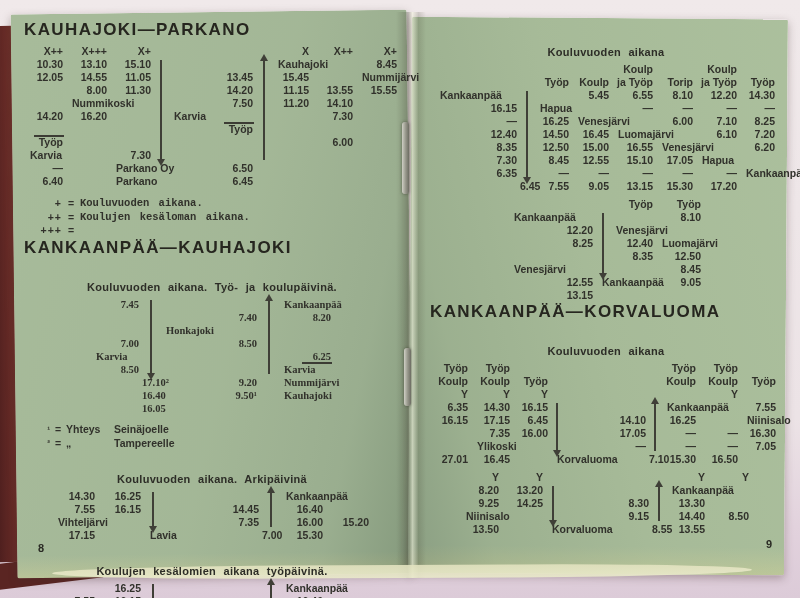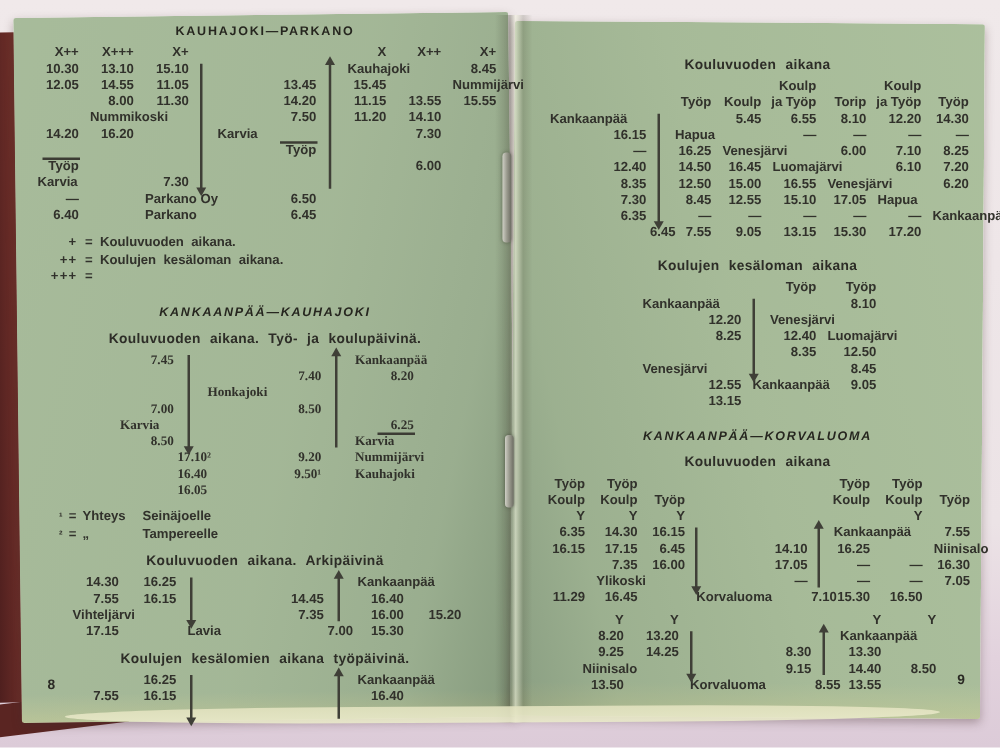--- a/index.html
+++ b/index.html
@@ -36,48 +36,48 @@
   .staple{position:absolute;width:7px;border-radius:3px;
     background:linear-gradient(90deg,#cfcfc5,#9a9a8e 50%,#6c6c62);
     box-shadow:0 0 3px rgba(40,40,30,.5);}
   .staple-1{left:390px;top:116px;height:72px;}
   .staple-2{left:392px;top:342px;height:58px;}
 
   
   .content{position:absolute;color:#31312b;}
   .content-left{left:12px;top:14px;width:376px;}
   .content-right{left:20px;top:18px;width:350px;}
-  .rtitle{font-size:10px;letter-spacing:1.4px;text-align:center;color:#26261f;word-spacing:2px;}
-  .rsub{font-size:11px;text-align:center;word-spacing:4px;letter-spacing:.3px;margin-top:9px;color:#2d2d27;}
+  .rtitle{font-size:17px;letter-spacing:1.4px;text-align:left;color:#26261f;word-spacing:2px;}
+  .rsub{font-size:11px;text-align:center;word-spacing:4px;letter-spacing:.3px;margin-top:23px;color:#2d2d27;}
   .ttable{display:grid;grid-auto-rows:13px;position:relative;margin:5px auto 0;width:max-content;}
   .cell{font-size:10.5px;line-height:13px;white-space:nowrap;position:relative;}
   .cell.time{text-align:right;padding-right:3px;}
   .cell.stop{text-align:left;padding-left:6px;}
   .cell.gap{}
   .rule-above::before{content:'';position:absolute;top:-1px;right:2px;width:30px;height:2px;background:#3c3c34;}
   .rule-below::after{content:'';position:absolute;bottom:-1px;right:2px;width:30px;height:2px;background:#3c3c34;}
   .aline{justify-self:center;width:2px;background:#3f3f37;position:relative;margin:2px 0;}
   .aline.down::after{content:'';position:absolute;left:-3.5px;bottom:-6px;
     border-left:4.5px solid transparent;border-right:4.5px solid transparent;border-top:7px solid #3f3f37;}
   .aline.up::before{content:'';position:absolute;left:-3.5px;top:-6px;
     border-left:4.5px solid transparent;border-right:4.5px solid transparent;border-bottom:7px solid #3f3f37;}
   .legend{margin:9px 0 0 4px;font-size:10.5px;}
   .lrow{display:flex;line-height:13.5px;}
   .lsym{width:34px;text-align:right;letter-spacing:1px;}
   .leq{width:18px;text-align:center;}
-  .ltext{width:292px;text-align:justify;word-spacing:3px;}
+  .ltext{width:292px;text-align:justify;word-spacing:3px;font-family:Liberation Mono, monospace;}
   .fnotes{margin:7px 0 0 14px;font-size:10.5px;}
   .frow{display:flex;line-height:14px;}
   .fsym{width:12px;text-align:right;font-size:8.5px;}
   .feq{width:16px;text-align:center;}
   .fc1{width:48px;}
   .fc2{}
   .pagenum{position:absolute;font-size:11px;color:#2a2a24;}
   .pn-left{left:26px;bottom:32px;}
-  .pn-right{right:16px;bottom:36px;} .mt10{margin-top:10px;} .mt14{margin-top:14px;} .mt16{margin-top:16px;font-style:italic;} .mt18{margin-top:18px;}
+  .pn-right{right:16px;bottom:36px;} .mt10{margin-top:10px;} .mt14{margin-top:14px;} .mt16{} .mt18{margin-top:18px;}
 </style>
 </head>
 <body>
 
 <div class="maroon-strip"></div>
 <div class="corner-dark"></div>
 
 <div class="booklet">
   <div class="page page-left"></div>
   <div class="page page-right"></div>
@@ -355,21 +355,20 @@
         <div class="cell gap"></div>
         <div class="cell time">6.45</div>
         <div class="cell time">7.55</div>
         <div class="cell time">9.05</div>
         <div class="cell time">13.15</div>
         <div class="cell time">15.30</div>
         <div class="cell time">17.20</div>
         <div class="aline down" style="grid-area: 3 / 2 / 10;"></div>
       </div>
 
-    <div class="rsub mt14">Koulujen kesäloman aikana</div>
     <div class="ttable" style="grid-template-columns: 88px 14px 46px 48px;">
         <div class="cell stop"></div>
         <div class="cell gap"></div>
         <div class="cell time">Työp</div>
         <div class="cell time">Työp</div>
         <div class="cell stop">Kankaanpää</div>
         <div class="cell gap"></div>
         <div class="cell time">8.10</div>
         <div class="cell time">12.20</div>
         <div class="cell stop">Venesjärvi</div>
@@ -442,21 +441,21 @@
         <div class="cell time">—</div>
         <div class="cell time">—</div>
         <div class="cell time">16.30</div>
         <div class="cell gap"></div>
         <div class="cell stop">Ylikoski</div>
         <div class="cell gap"></div>
         <div class="cell time">—</div>
         <div class="cell time">—</div>
         <div class="cell time">—</div>
         <div class="cell time">7.05</div>
-        <div class="cell time">11.29</div>
+        <div class="cell time">27.01</div>
         <div class="cell time">16.45</div>
         <div class="cell gap"></div>
         <div class="cell stop">Korvaluoma</div>
         <div class="cell gap"></div>
         <div class="cell time">7.10</div>
         <div class="cell time">15.30</div>
         <div class="cell time">16.50</div>
         <div class="aline down" style="grid-area: 4 / 4 / 8;"></div>
         <div class="aline up" style="grid-area: 4 / 6 / 8;"></div>
       </div>

